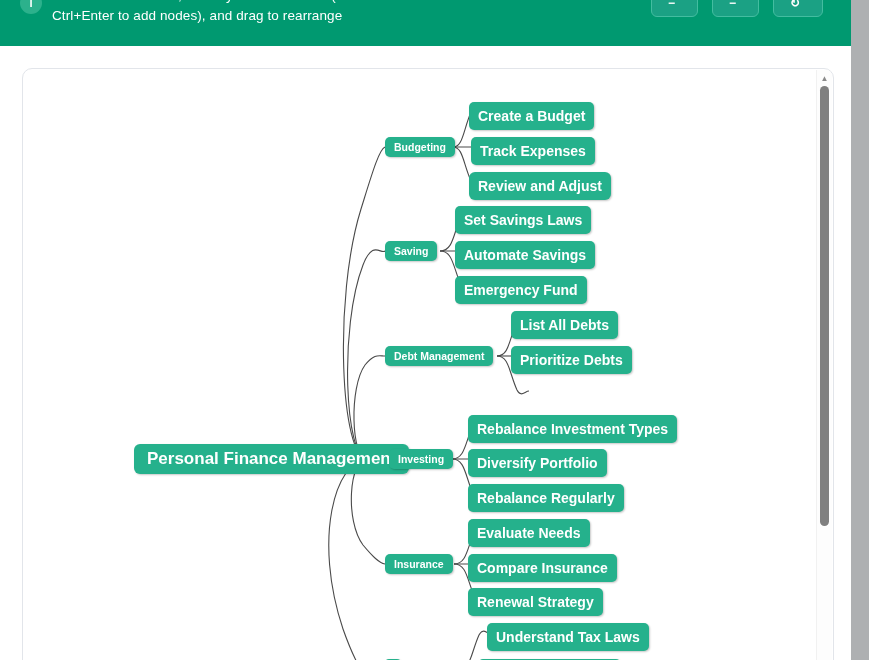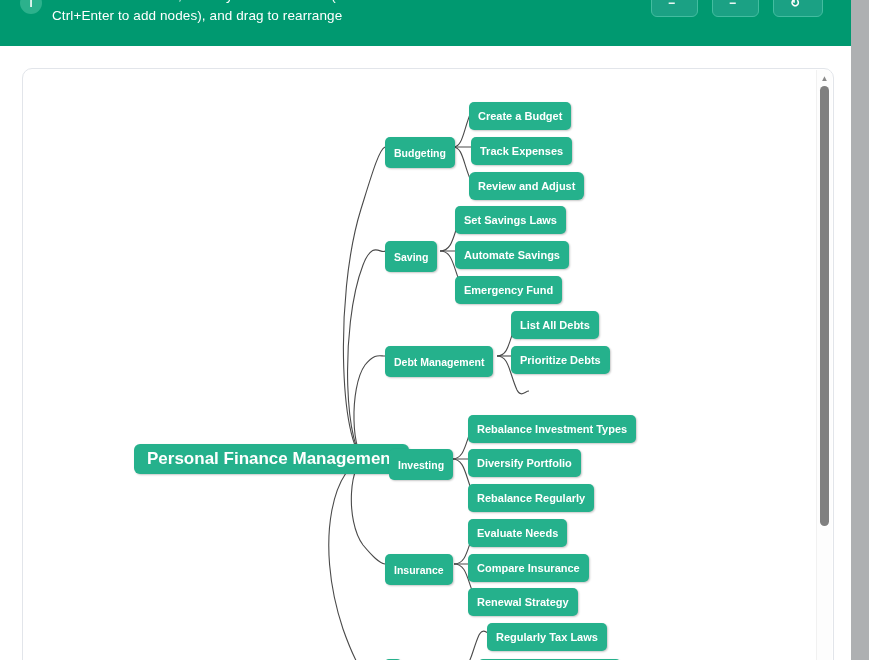--- a/index.html
+++ b/index.html
@@ -136,24 +136,24 @@
   }
   .node.root {
     font-size: 17px;
     padding: 0 13px;
     height: 30px;
     border-radius: 6px;
   }
   .node.branch {
     font-size: 10.5px;
     padding: 0 9px;
-    height: 31px;
+    height: 20px;
   }
   .node.leaf {
-    font-size: 11px;
+    font-size: 14px;
     padding: 4px 9px;
     height: 28px;
   }
 
   
   #inner-scrollbar {
     position: absolute;
     right: 1px;
     top: 1px;
     width: 15px;
@@ -317,21 +317,21 @@
           <span>Compare Insurance</span>
         </div>
         <div class="node leaf" style="left:445px; top:519px;">
           <span>Renewal Strategy</span>
         </div>
 
         <div class="node branch" style="left:361px; top:590px;">
           <span></span>
         </div>
         <div class="node leaf" style="left:464px; top:554px;">
-          <span>Regularly Tax Laws</span>
+          <span>Understand Tax Laws</span>
         </div>
         <div class="node leaf" style="left:455px; top:590px; width:143px;">
           <span></span>
         </div>
 
       </div>
     </div>
 
     <div id="inner-scrollbar">
       <div class="isb-arrow up">▲</div>

